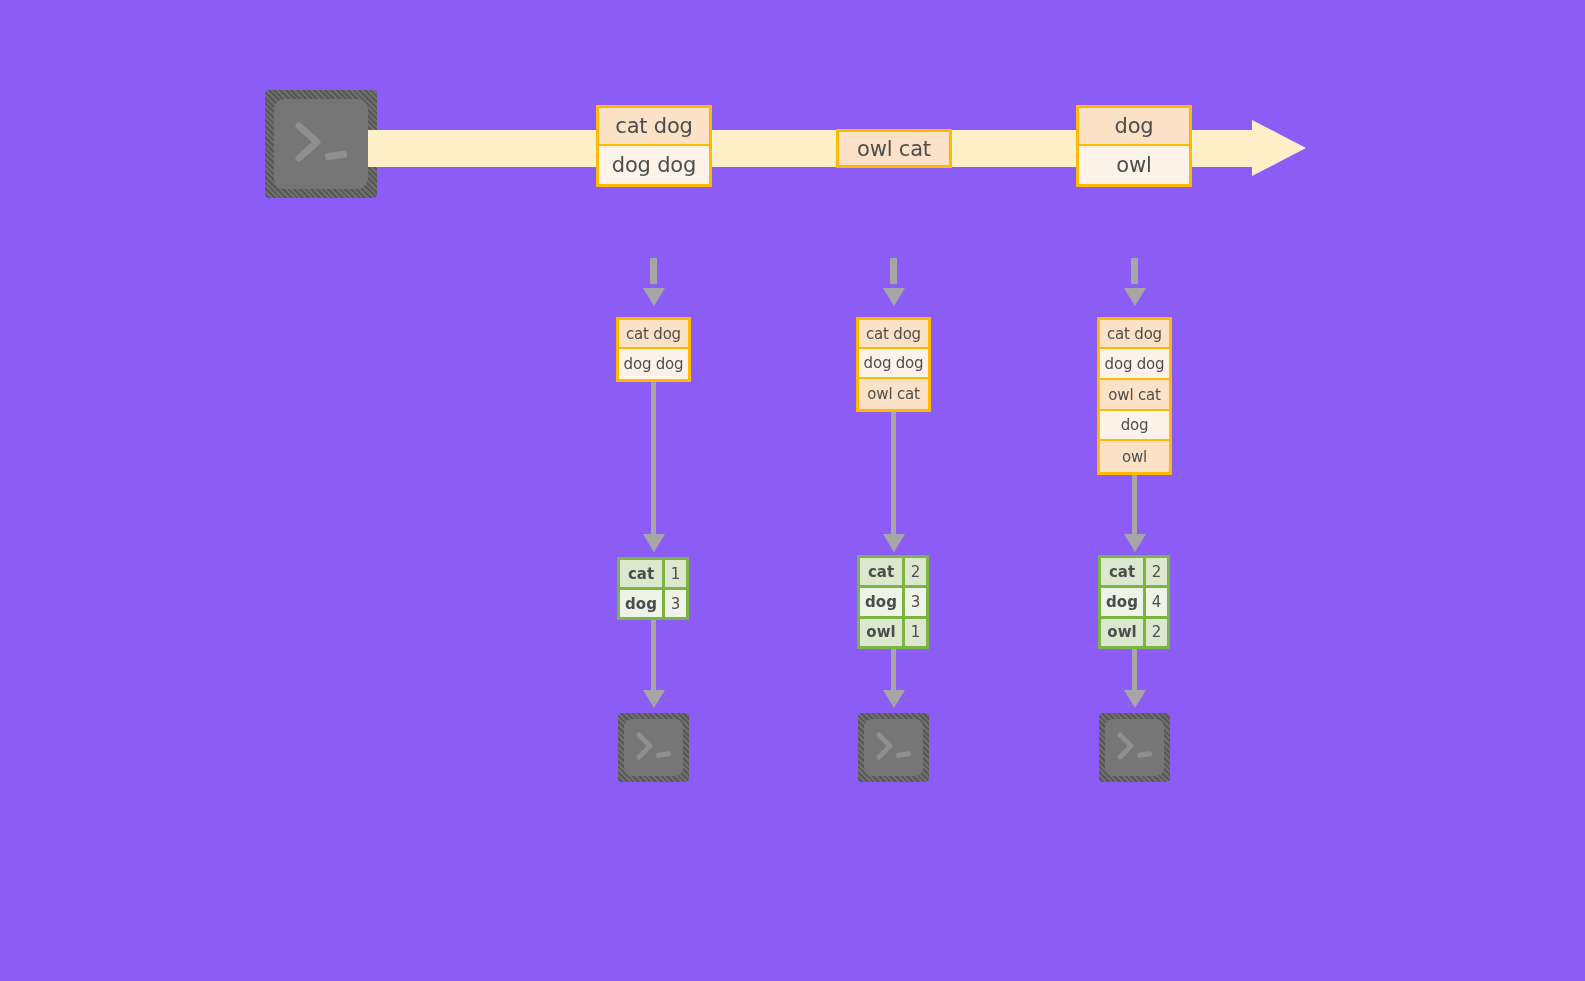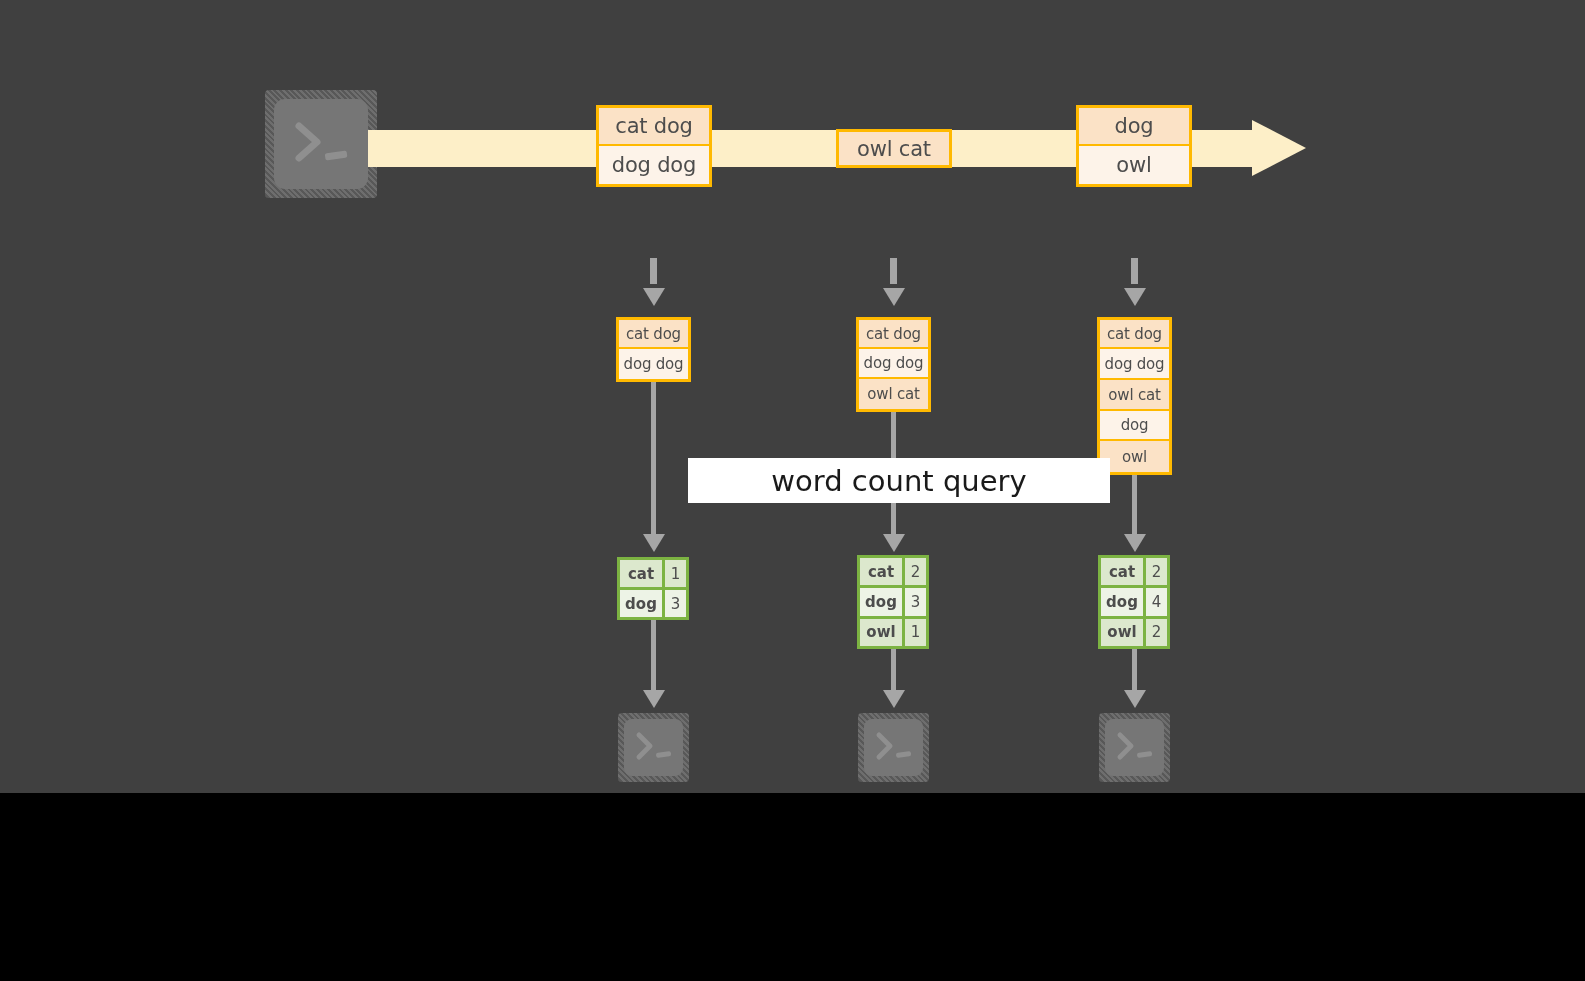--- a/index.html
+++ b/index.html
@@ -9,22 +9,22 @@
     padding: 0;
     background: #000000;
     width: 1585px;
     height: 981px;
     overflow: hidden;
     font-family: "DejaVu Sans", sans-serif;
   }
   #canvas {
     position: relative;
     width: 1585px;
-    height: 793px;
-    background: #404040;
+    height: 981px;
+    background: #8b5cf6;
   }
 
   
   .term-icon {
     position: absolute;
     background-image:
       repeating-linear-gradient(45deg,
         #6e6e6e 0px, #6e6e6e 2px,
         #585858 2px, #585858 4px);
     border-radius: 4px;
@@ -269,17 +269,14 @@
     <div class="head" style="left:0px; top:41px;"></div>
   </div>
   <div class="term-icon" style="left:1099px; top:713px; width:71px; height:69px;">
     <div class="inner" style="left:6px; top:6px; right:6px; bottom:6px; border-radius:8px;"></div>
     <svg class="glyph" viewBox="0 0 71 69">
       <path d="M21 22 L32 33 L21 44" fill="none" stroke="#8f8f8f" stroke-width="5" stroke-linecap="round" stroke-linejoin="round"></path>
       <rect x="38" y="39" width="15" height="5" rx="2" fill="#8f8f8f" transform="rotate(-8 45 41)"></rect>
     </svg>
   </div>
 
-  <div class="query-banner" style="left:688px; top:458px; width:422px; height:45px;">
-    <span style="font-size:29px;">word count query</span>
-  </div>
 
 </div>
 
 </body></html>

